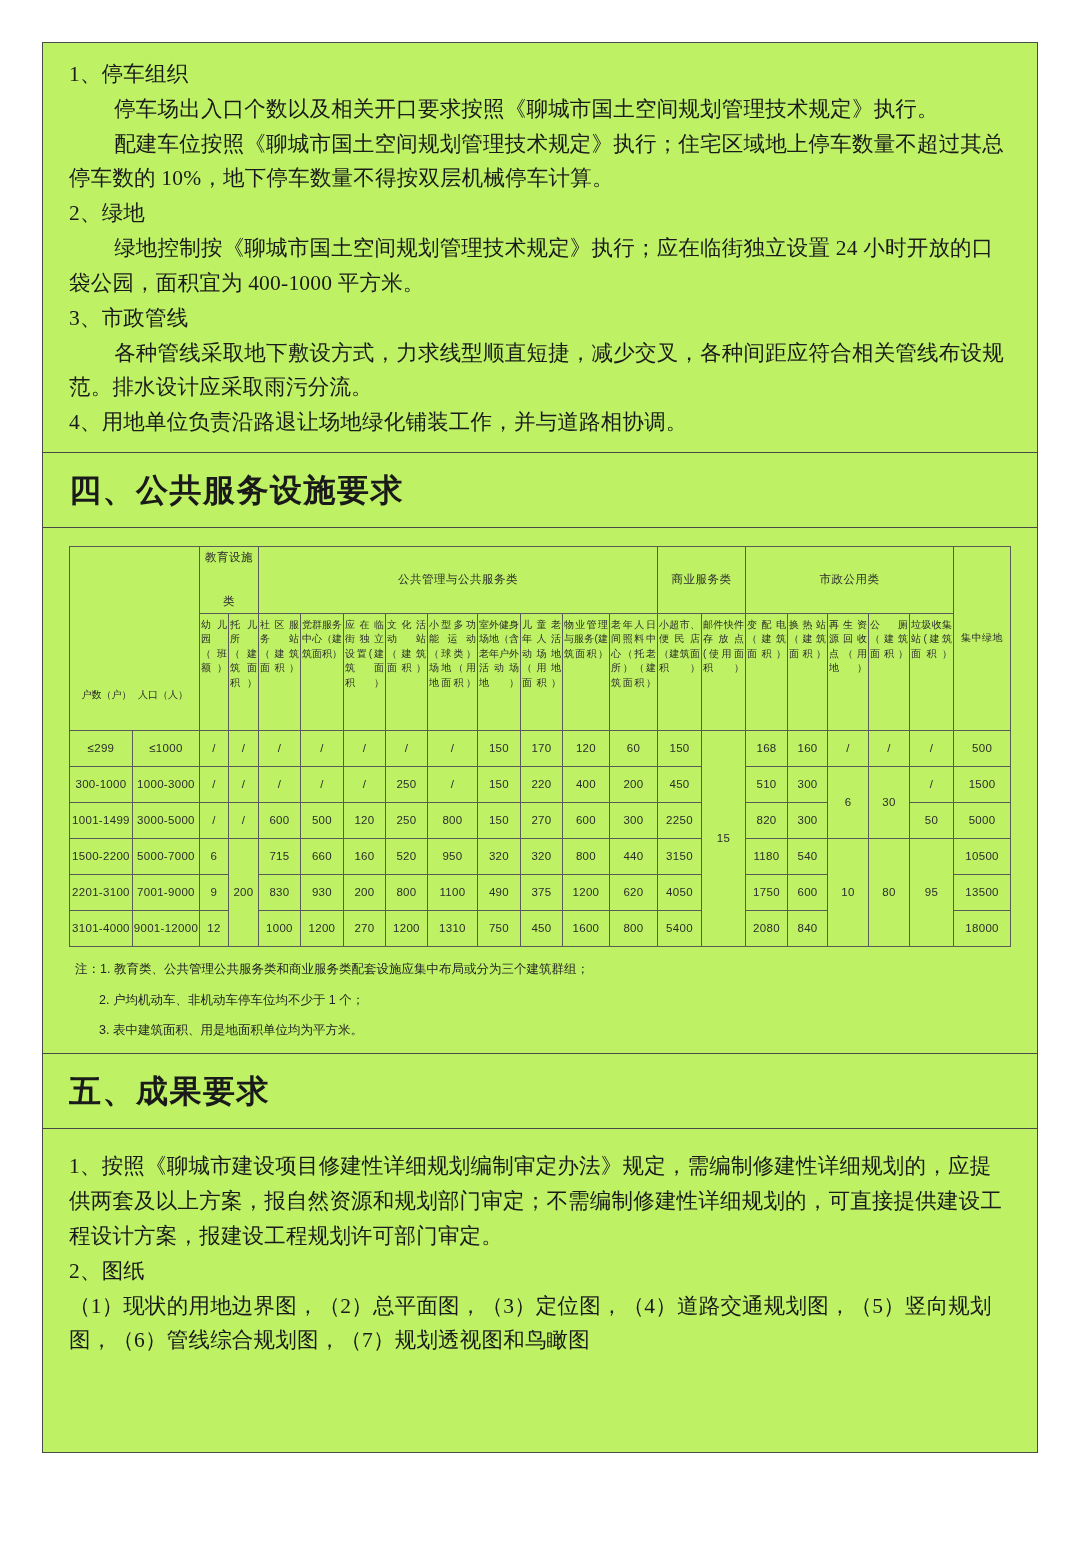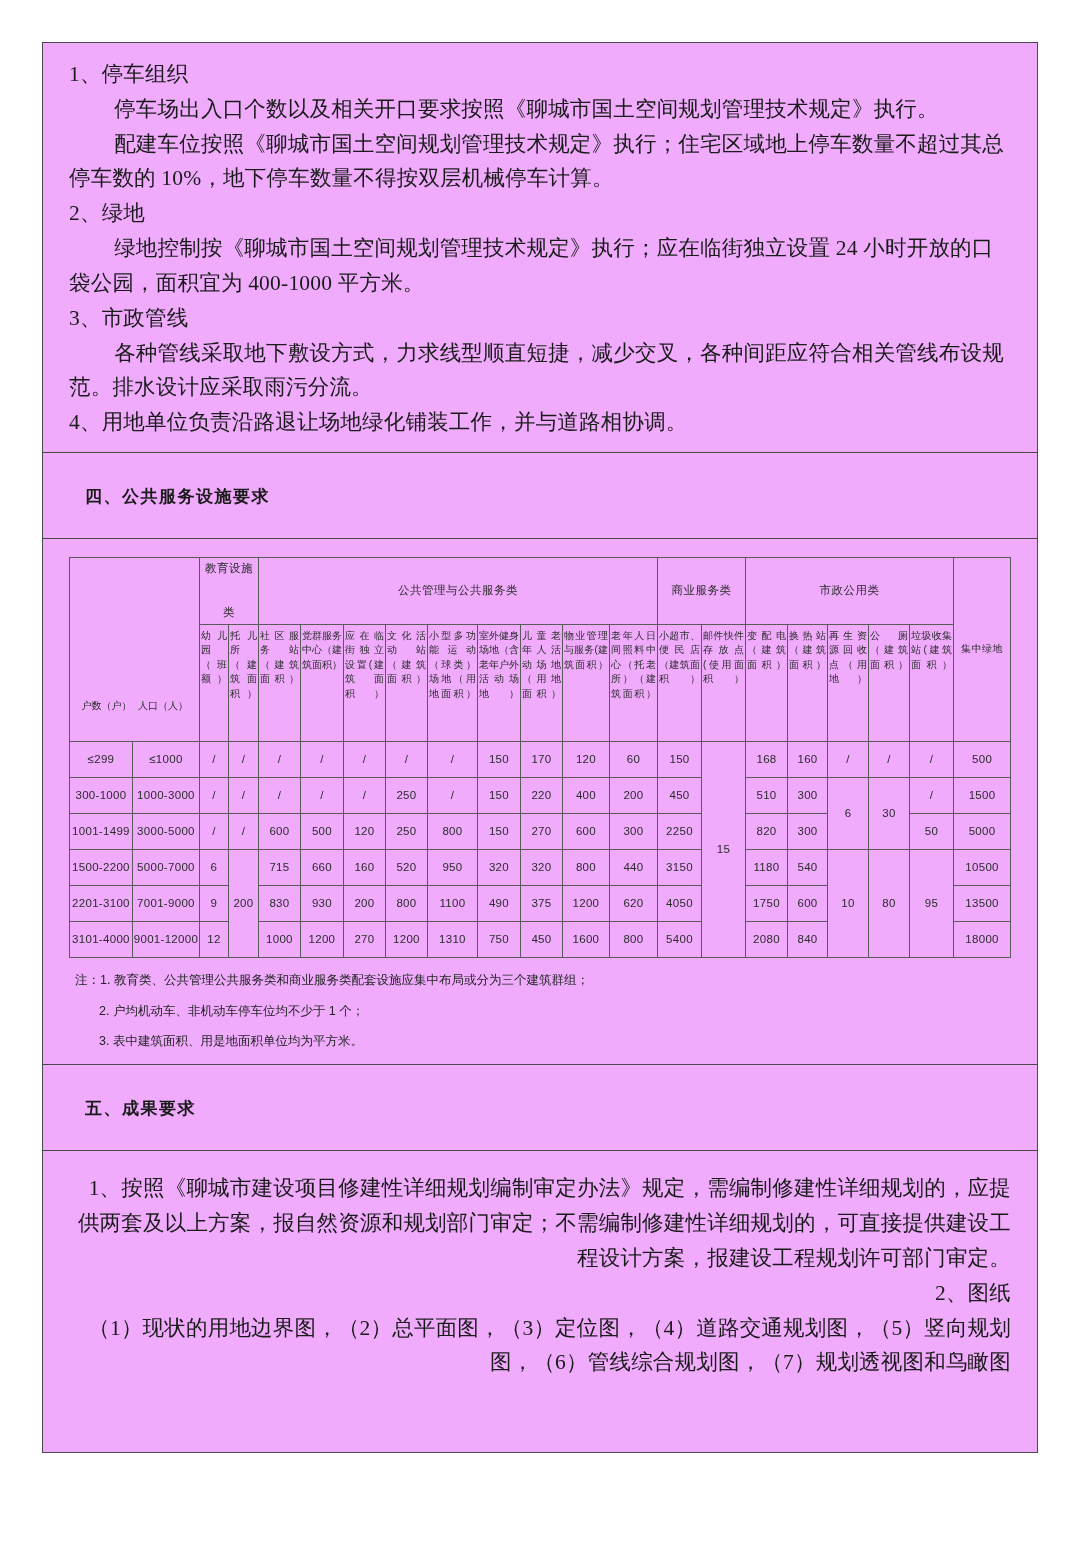--- a/index.html
+++ b/index.html
@@ -16,45 +16,45 @@
     overflow: hidden;
   }
   .page {
     position: absolute;
     left: 42px;
     top: 42px;
     width: 996px;
     height: 1411px;
     border: 1px solid #4a4a4a;
     box-sizing: border-box;
-    background: #f0abfc;
+    background: #bef264;
   }
   .sec {
     border-bottom: 1px solid #4a4a4a;
     box-sizing: border-box;
   }
-  .sec:last-child { border-bottom: none; text-align: right; }
+  .sec:last-child { border-bottom: none; }
 
   
   .prose {
     padding: 14px 26px 12px 26px;
     font-size: 21.5px;
     line-height: 1.62;
     letter-spacing: 0.2px;
   }
   .prose p { margin: 0; }
   .prose p.ind { text-indent: 2.1em; }
 
   
   .headblock {
     padding: 16px 26px 14px 26px;
   }
   .headblock h2 {
-    margin: 16px;
-    font-size: 17px;
+    margin: 0;
+    font-size: 32px;
     font-weight: bold;
     letter-spacing: 1.5px;
     font-family: "Liberation Sans", "DejaVu Sans", sans-serif;
   }
 
   
   .tblsec {
     padding: 18px 14px 10px 14px;
   }
   .tbl-caption {

